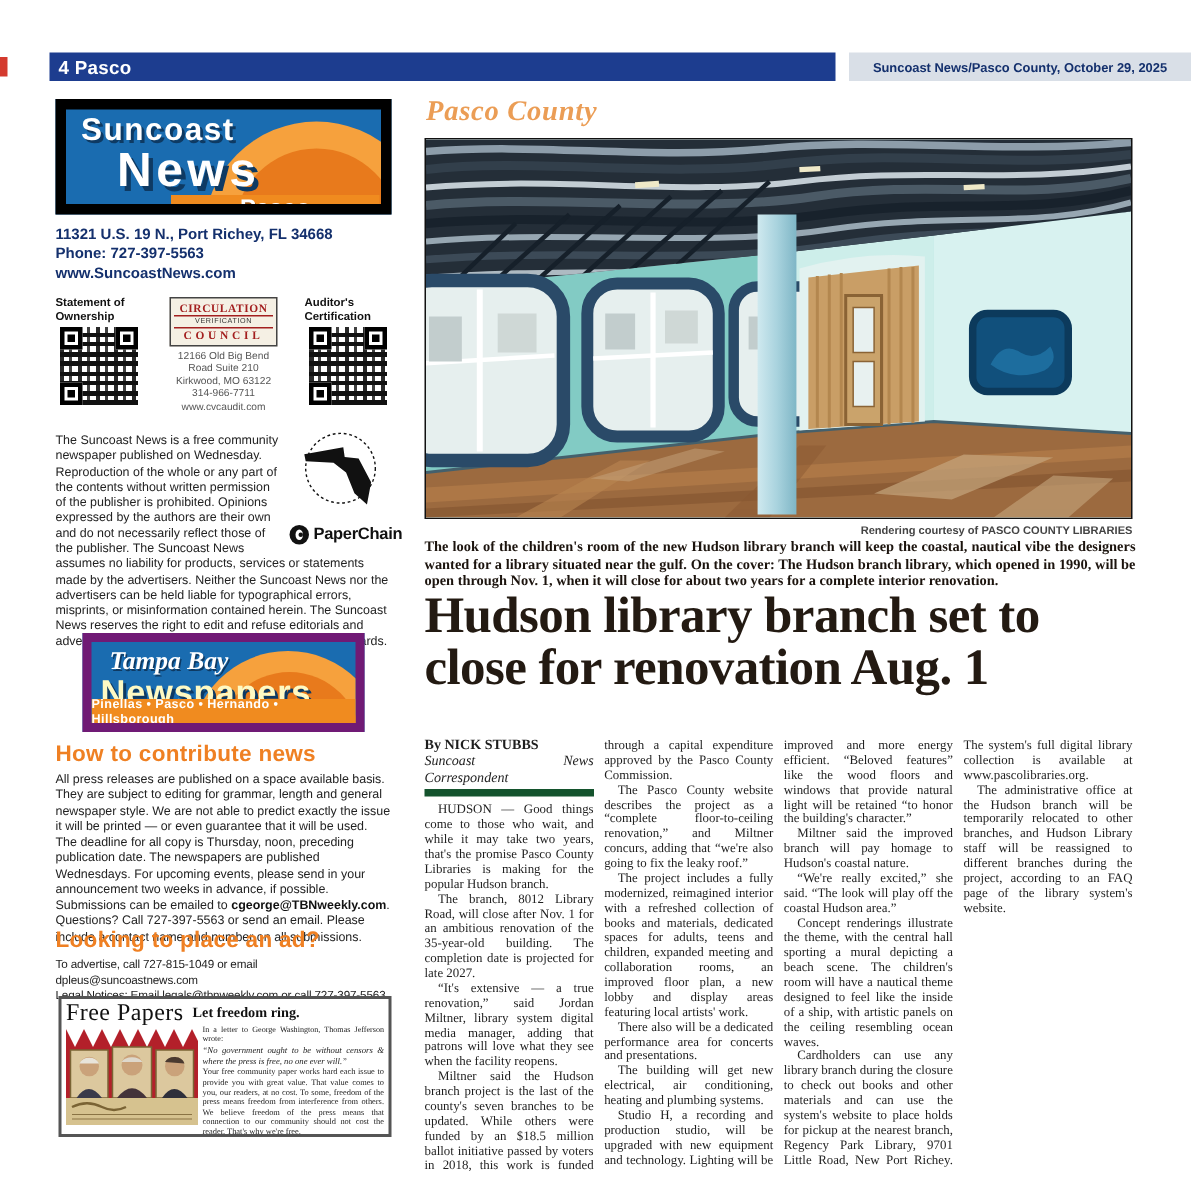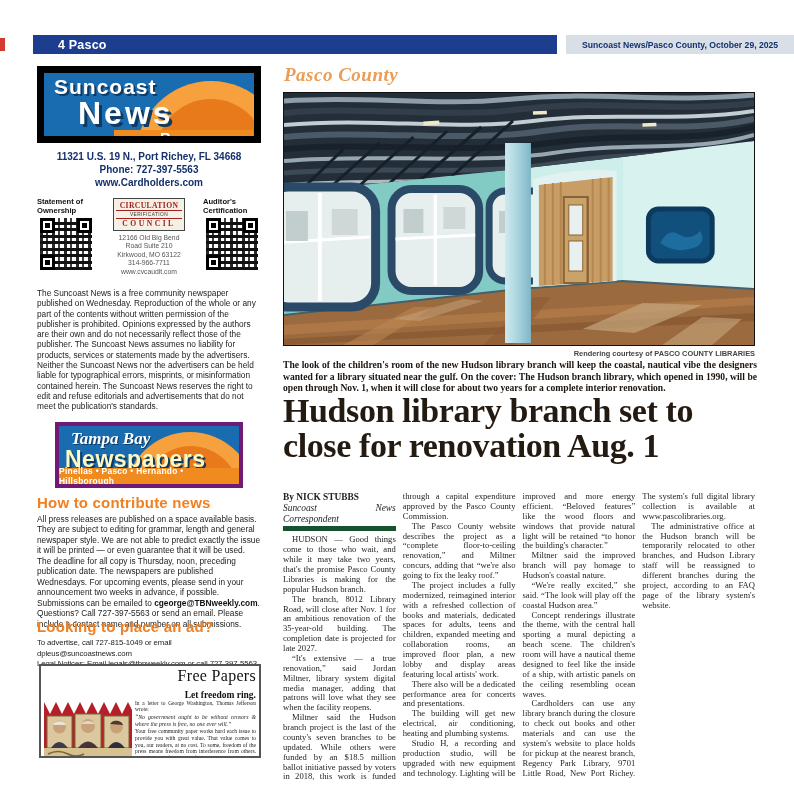--- a/index.html
+++ b/index.html
@@ -2,41 +2,41 @@
 <html><head>
 <meta charset="utf-8">
 <style>
   html,body{margin:0;padding:0;background:#fff;}
   .page{position:relative;width:794px;height:792px;background:#fff;overflow:hidden;
         font-family:"Liberation Sans",sans-serif;color:#222;}
 
   
   .red-sliver{position:absolute;left:0;top:38px;width:5px;height:13px;background:#d43a2e;}
   .topbar-navy{position:absolute;left:33px;top:35px;width:524px;height:19px;background:#1d3d8f;
-               color:#fff;display:flex;align-items:center;padding-left:25px;box-sizing:border-box;}
+               color:#fff;display:flex;align-items:center;padding-left:6px;box-sizing:border-box;}
   .page-label{font-weight:bold;font-size:12.5px;margin-right:7px;letter-spacing:.2px;}
   .promo{font-size:9.6px;letter-spacing:.1px;margin-top:48px;}
   .topbar-date{position:absolute;left:566px;top:35px;width:228px;height:19px;background:#d9dfe7;
                color:#14306d;font-weight:bold;font-size:8.6px;display:flex;align-items:center;justify-content:center;}
 
   
   .sidebar{position:absolute;left:37px;top:66px;width:224px;height:710px;}
 
   .sn-logo{position:absolute;top:0;left:0;width:224px;height:77px;border:7px solid #000000;box-sizing:border-box;
            background:#1a6cb0;overflow:hidden;}
   .sn-sun1{position:absolute;left:92px;top:8px;width:150px;height:150px;border-radius:50%;background:#f6a13d;}
   .sn-sun2{position:absolute;left:112px;top:26px;width:110px;height:110px;border-radius:50%;background:#e87a1c;}
   .sn-l1{position:absolute;left:10px;top:2px;font-weight:bold;font-size:21px;color:#fff;letter-spacing:1px;
          text-shadow:2px 2px 0 #0e3a63;}
   .sn-l2{position:absolute;left:34px;top:22px;font-weight:bold;font-size:32px;color:#fff;letter-spacing:3px;
          text-shadow:3px 3px 0 #0e3a63;}
   .sn-banner{position:absolute;left:70px;top:57px;right:1px;height:19px;background:#f08b1f;
              display:flex;align-items:center;justify-content:center;
              font-weight:bold;font-size:16px;color:#fff;text-shadow:1px 1px 0 #9c5410;}
-  .sn-address{position:absolute;top:84px;left:0;width:224px;text-align:center;color:#14306d;
+  .sn-address{position:absolute;top:84px;left:0;width:224px;text-align:left;color:#14306d;
               font-weight:bold;font-size:10px;line-height:1.3;}
 
   .certs{position:absolute;top:132px;left:0;width:224px;display:flex;justify-content:space-between;}
   .cert-col{width:58px;}
   .cert-label{font-weight:bold;font-size:7.6px;color:#111;line-height:1.15;margin-bottom:3px;}
   .qr{position:relative;width:52px;height:52px;margin:0 auto;
       background:
        repeating-linear-gradient(90deg, rgba(17,17,17,.9) 0 3px, transparent 3px 6px, rgba(17,17,17,.8) 6px 8px, transparent 8px 12px),
        repeating-linear-gradient(0deg, #111 0 3px, #fff 3px 6px, #111 6px 9px, #fff 9px 13px);}
   .qr .f{position:absolute;width:9px;height:9px;border:3px solid #000;background:#fff;}
@@ -51,21 +51,21 @@
 
   .disclaimer{position:absolute;top:222px;left:0;width:224px;font-size:8.3px;line-height:1.24;color:#222;}
   .disc-logos{float:right;width:68px;margin:0 0 2px 4px;text-align:center;}
   .fl-press{display:block;margin:0 auto;}
   .paperchain{display:flex;align-items:center;gap:3px;margin-top:10px;}
   .pc-icon{position:relative;width:13px;height:13px;border-radius:50%;background:#111;flex:0 0 auto;}
   .pc-icon::after{content:"";position:absolute;left:4px;top:3px;width:5px;height:7px;border-radius:50%;background:#fff;}
   .pc-icon::before{content:"";position:absolute;left:6px;top:5px;width:3px;height:3px;border-radius:50%;background:#111;z-index:1;}
   .pc-text{font-weight:bold;font-size:11px;color:#111;letter-spacing:-.2px;}
 
-  .tbn-logo{position:absolute;top:356px;left:18px;width:188px;height:66px;border:4px solid #701a75;box-sizing:border-box;
+  .tbn-logo{position:absolute;top:356px;left:18px;width:188px;height:66px;border:6px solid #701a75;box-sizing:border-box;
             background:#1a6cb0;overflow:hidden;}
   .tbn-sun1{position:absolute;left:66px;top:6px;width:130px;height:130px;border-radius:50%;background:#f6a13d;}
   .tbn-sun2{position:absolute;left:84px;top:20px;width:96px;height:96px;border-radius:50%;background:#e87a1c;}
   .tbn-script{position:absolute;left:12px;top:3px;font-family:"Liberation Serif",serif;font-style:italic;font-weight:bold;
               font-size:17px;color:#fff;text-shadow:1px 1px 0 #0e3a63;}
   .tbn-name{position:absolute;left:6px;top:20px;font-weight:bold;font-size:23px;color:#fef9c3;letter-spacing:.5px;
             text-shadow:2px 2px 0 #0e3a63;}
   .tbn-counties{position:absolute;left:0;right:0;bottom:0;height:16px;background:#f08b1f;display:flex;align-items:center;
             justify-content:center;font-weight:bold;font-size:8.4px;color:#fff;letter-spacing:.3px;}
 
@@ -122,21 +122,21 @@
       <div class="sn-sun1"></div>
       <div class="sn-sun2"></div>
       <div class="sn-l1">Suncoast</div>
       <div class="sn-l2">News</div>
       <div class="sn-banner">Pasco</div>
     </div>
 
     <div class="sn-address">
       <div>11321 U.S. 19 N., Port Richey, FL 34668</div>
       <div>Phone: 727-397-5563</div>
-      <div>www.Cardholders.com</div>
+      <div>www.SuncoastNews.com</div>
     </div>
 
     <div class="certs">
       <div class="cert-col">
         <div class="cert-label">Statement of Ownership</div>
         <div class="qr">
             <i class="f tl"></i>
             <i class="f tr"></i>
             <i class="f bl"></i>
           </div>
@@ -159,20 +159,30 @@
         <div class="cert-label">Auditor's Certification</div>
         <div class="qr">
             <i class="f tl"></i>
             <i class="f tr"></i>
             <i class="f bl"></i>
           </div>
       </div>
     </div>
 
     <div class="disclaimer">
+      <span class="disc-logos">
+        <svg class="fl-press" width="56" height="52" viewBox="0 0 60 56">
+          <circle cx="30" cy="26" r="25" fill="none" stroke="#111" stroke-width="1" stroke-dasharray="2 2"></circle>
+          <path d="M4,16 L32,11 L33,18 L43,19 L52,36 L49,52 L40,44 L34,29 L25,22 L5,21 Z" fill="#111"></path>
+        </svg>
+        <span class="paperchain">
+          <span class="pc-icon"></span>
+          <span class="pc-text">PaperChain</span>
+        </span>
+      </span>
       <span>The Suncoast News is a free community newspaper published on Wednesday. Reproduction of the whole or any part of the contents without written permission of the publisher is prohibited. Opinions expressed by the authors are their own and do not necessarily reflect those of the publisher. The Suncoast News assumes no liability for products, services or statements made by the advertisers. Neither the Suncoast News nor the advertisers can be held liable for typographical errors, misprints, or misinformation contained herein. The Suncoast News reserves the right to edit and refuse editorials and advertisements that do not meet the publication's standards.</span>
     </div>
 
     <div class="tbn-logo">
       <div class="tbn-sun1"></div>
       <div class="tbn-sun2"></div>
       <div class="tbn-script">Tampa Bay</div>
       <div class="tbn-name">Newspapers</div>
       <div class="tbn-counties">Pinellas • Pasco • Hernando • Hillsborough</div>
     </div>
@@ -184,21 +194,21 @@
       </div>
     </div>
 
     <div class="advertise">
       <div class="sec-head">Looking to place an ad?</div>
       <div class="ad-line">To advertise, call 727-815-1049 or email dpleus@suncoastnews.com</div>
       <div class="ad-line">Legal Notices: Email legals@tbnweekly.com or call 727-397-5563</div>
     </div>
 
     <div class="freepapers">
-      <div style="display:flex;gap:6px;align-items:flex-end;flex-direction:column;">
+      <div style="display:flex;gap:6px;align-items:center;">
         <span class="fp-title">Free Papers</span>
         <span class="fp-head">Let freedom ring.</span>
       </div>
       <div class="fp-row">
         <svg class="fp-img" width="88" height="64" viewBox="0 0 88 64">
           <rect width="88" height="64" fill="#b3202a"></rect>
           <g fill="#fff">
             <polygon points="0,0 12,0 6,12"></polygon>
               <polygon points="12,0 24,0 18,12"></polygon>
             <polygon points="24,0 36,0 30,12"></polygon>

